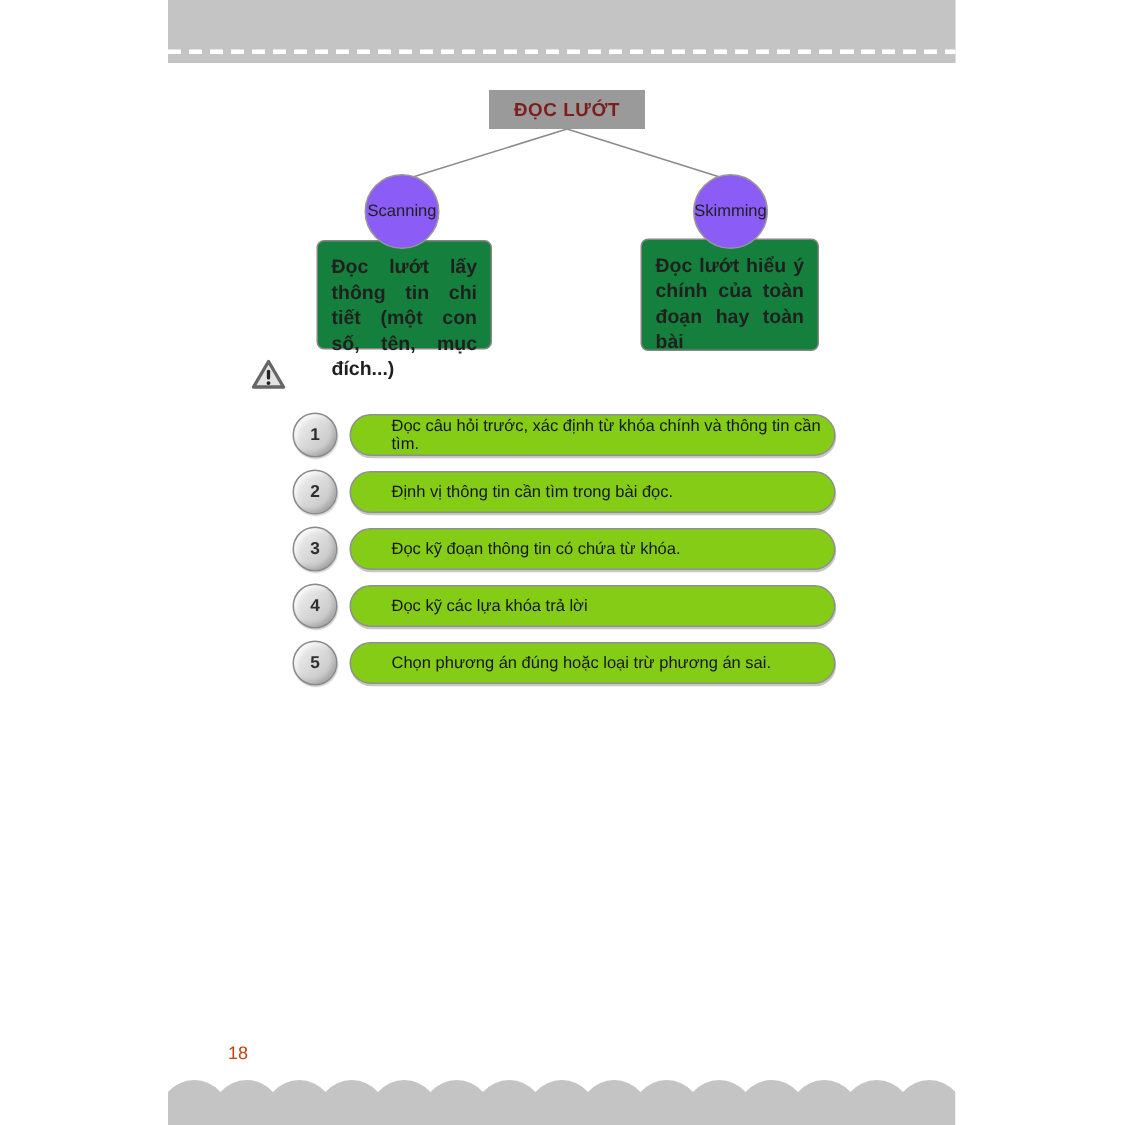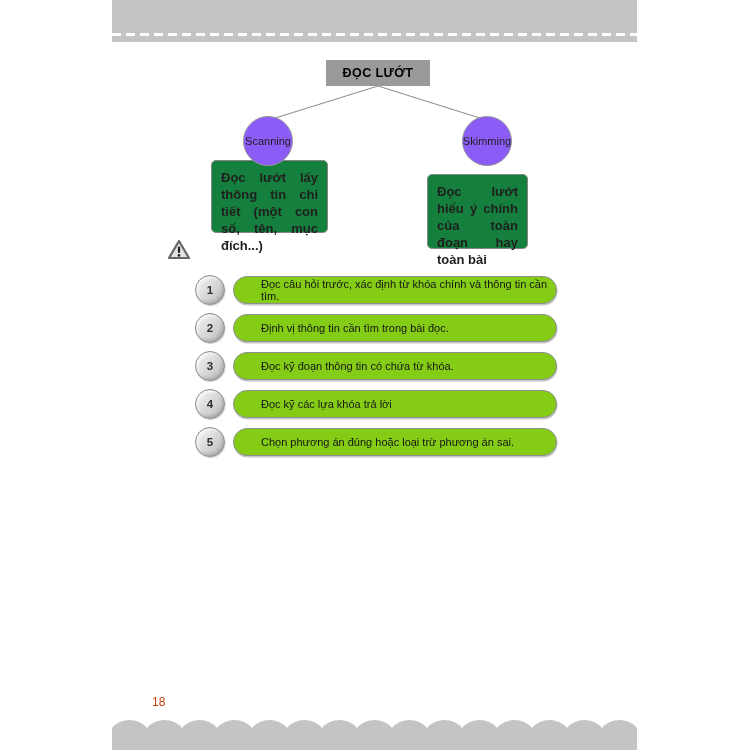--- a/index.html
+++ b/index.html
@@ -11,38 +11,38 @@
   .top-band{position:absolute;left:112px;top:0;width:525px;height:42px;background:#c4c4c4;}
   .top-band .dash-line{
     position:absolute;left:0;right:0;top:33px;height:3px;
     background:repeating-linear-gradient(90deg,#ffffff 0 9px,rgba(255,255,255,0) 9px 14px);
   }
   
   .connectors{position:absolute;left:0;top:0;width:750px;height:750px;z-index:1;pointer-events:none;}
   
   .root-box{
     position:absolute;left:326px;top:60px;width:104px;height:26px;background:#9a9a9a;
-    display:flex;align-items:center;justify-content:center;color:#000000;
+    display:flex;align-items:center;justify-content:center;color:#7f1d1d;
     font-weight:bold;font-size:12.5px;letter-spacing:.4px;z-index:2;
   }
   .branch-circle{
     position:absolute;width:50px;height:50px;border-radius:50%;
     background:#8b5cf6;border:1px solid #979797;box-sizing:border-box;
     display:flex;align-items:center;justify-content:center;
     font-size:11px;color:#1f1f1f;z-index:3;
   }
   .branch-circle.left{left:243px;top:116px;}
   .branch-circle.right{left:462px;top:116px;}
   .branch-box{
     position:absolute;background:#15803d;border:1px solid #868686;border-radius:5px;
     box-sizing:border-box;padding:8px 9px;font-size:13px;line-height:17px;
     text-align:justify;color:#1f1f1f;z-index:2;font-weight:bold;
   }
   .branch-box.left{left:211px;top:160px;width:117px;height:73px;}
-  .branch-box.right{left:427px;top:174px;width:101px;height:75px;}
+  .branch-box.right{left:427px;top:159px;width:119px;height:75px;}
   
   .warning{position:absolute;left:167px;top:239px;width:24px;height:22px;z-index:2;}
   
   .step-num{
     position:absolute;left:195px;width:30px;height:30px;border-radius:50%;
     background:linear-gradient(135deg,#ededed 15%,#cdcdcd 70%,#bdbdbd 100%);
     border:1px solid #8a8a8a;box-sizing:border-box;
     box-shadow:inset -2px -2px 3px rgba(0,0,0,0.15), inset 2px 2px 3px rgba(255,255,255,0.65), 0.5px 1px 1px rgba(0,0,0,0.2);
     display:flex;align-items:center;justify-content:center;
     font-size:11.5px;font-weight:bold;color:#2e2e2e;z-index:2;

